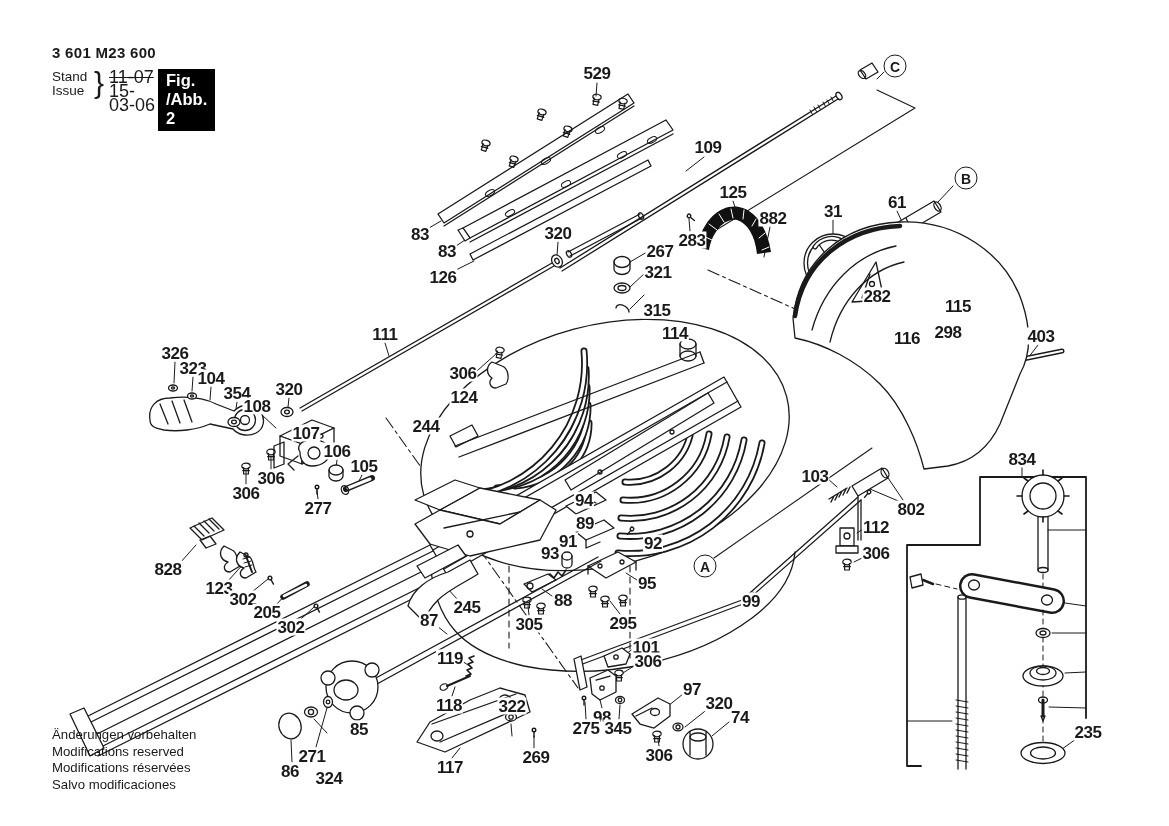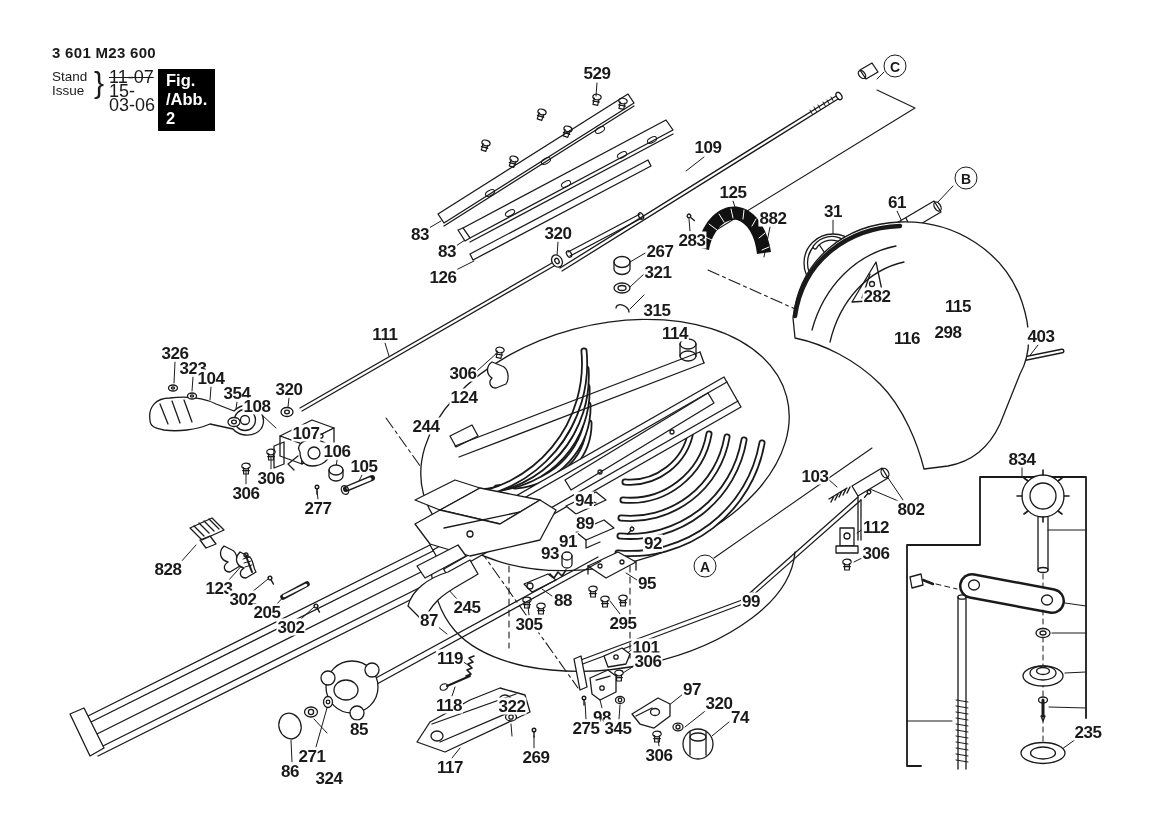--- a/index.html
+++ b/index.html
@@ -595,14 +595,20 @@
     <div>Issue</div>
   </div>
   <div class="brace">}</div>
   <div class="vals">
     <div class="strike">11-07</div>
     <div>15-03-06</div>
   </div>
   <div class="figbox">Fig. /Abb. 2</div>
 </div>
 
-
+<div class="footer">
+  <div>Änderungen vorbehalten</div>
+  <div>Modifications reserved</div>
+  <div>Modifications réservées</div>
+  <div>Salvo modificaciones</div>
 </div>
 
+</div>
+
 </body></html>

